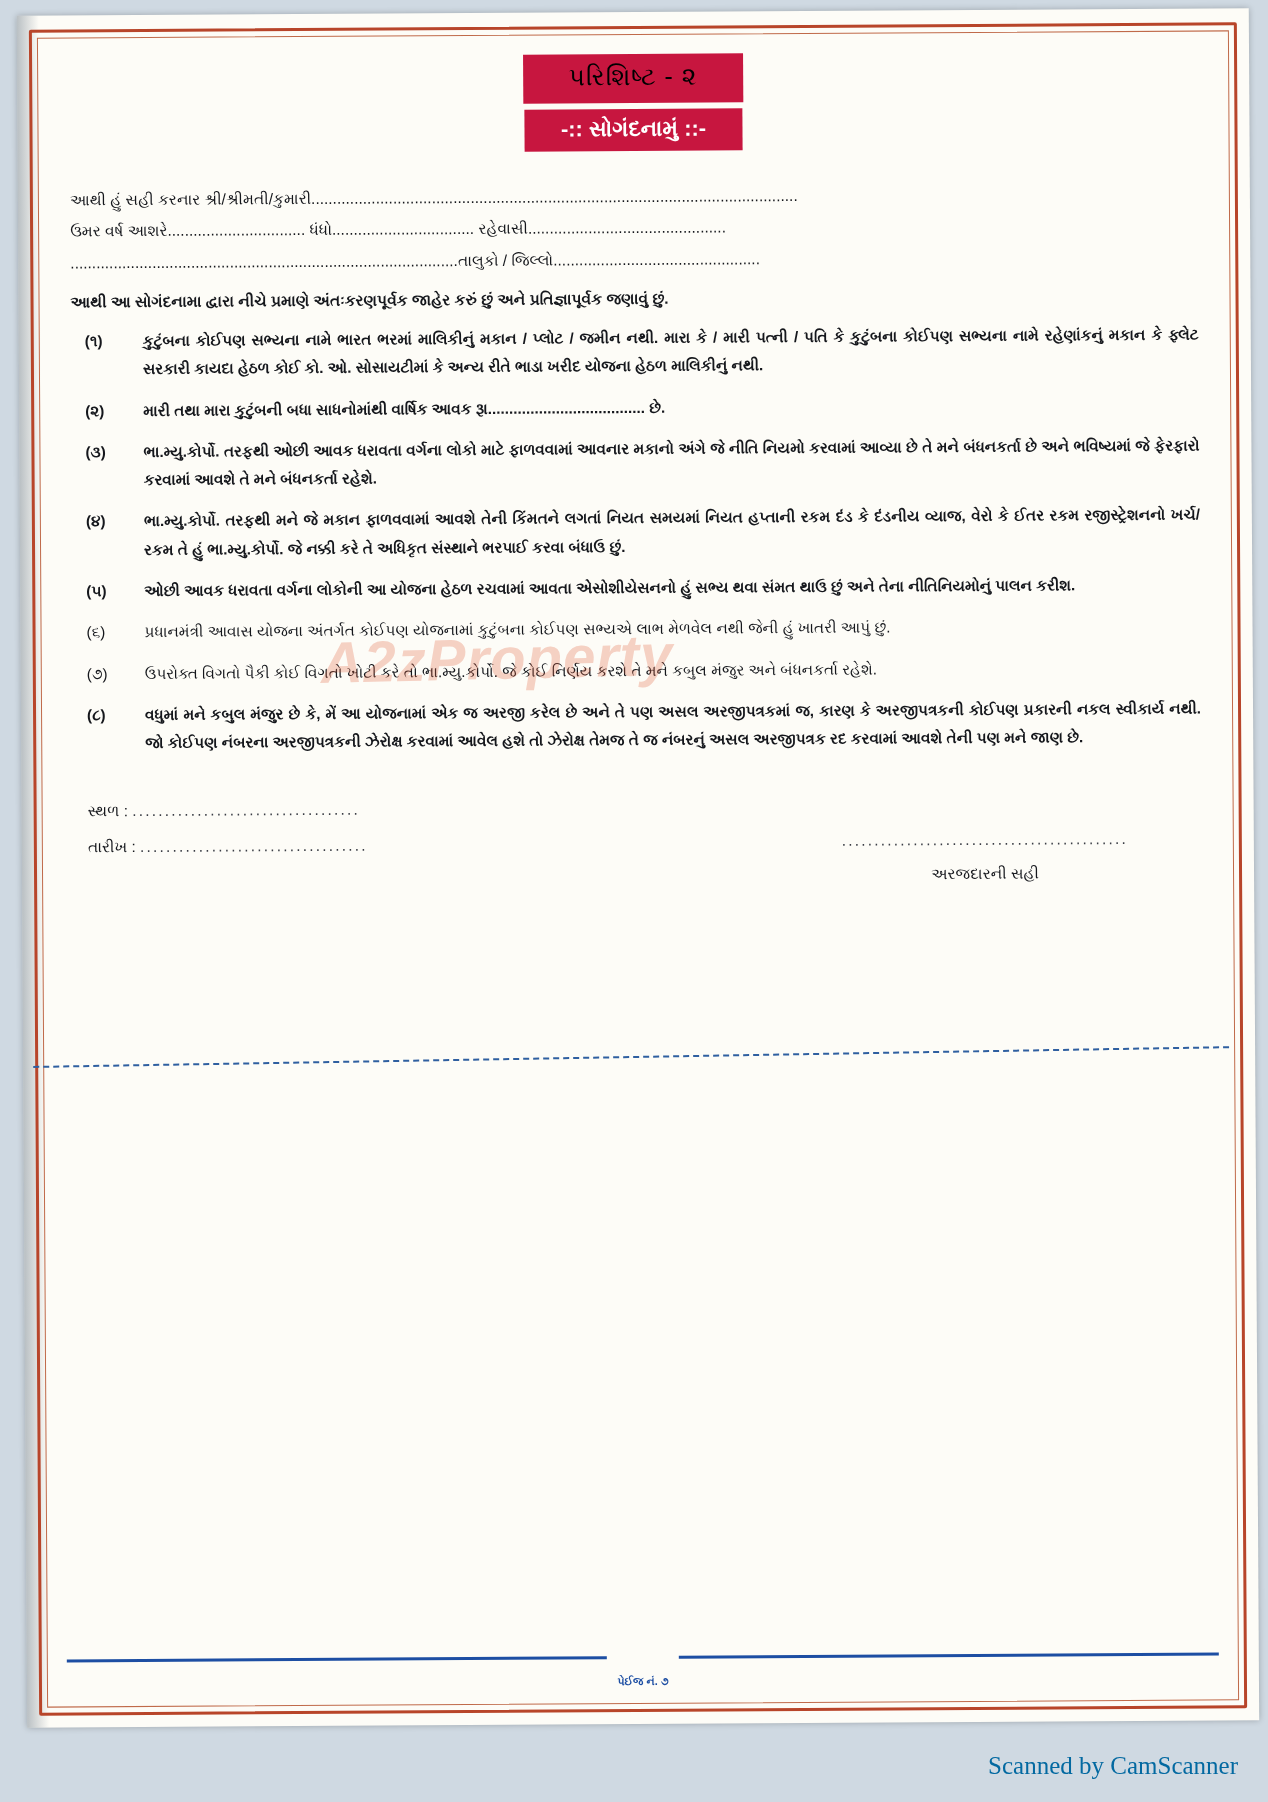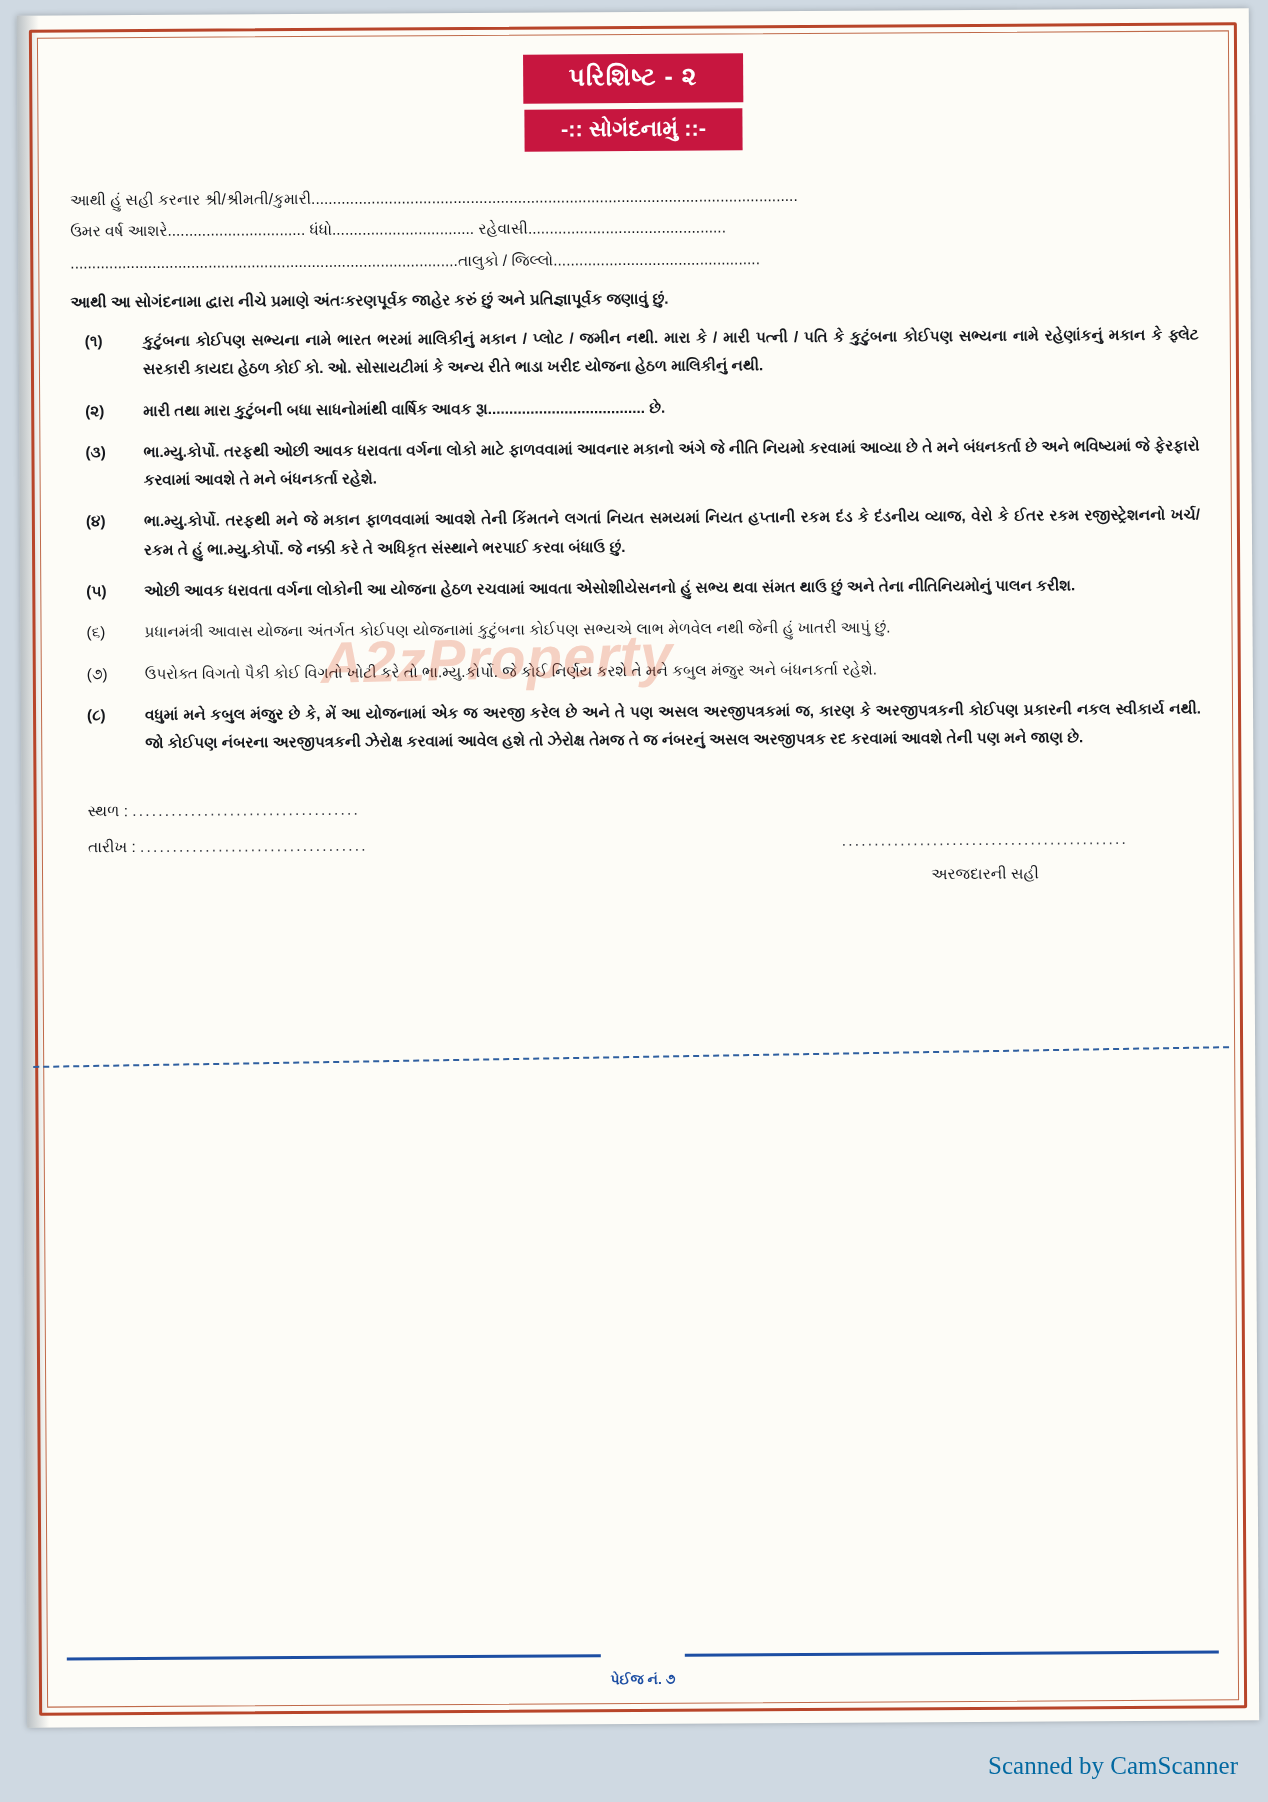--- a/index.html
+++ b/index.html
@@ -48,23 +48,23 @@
     bottom: 40px;
   }
   
   .badge-wrap {
     text-align: center;
     margin-top: 8px;
   }
   .badge-title {
     display: inline-block;
     background: #c7163f;
-    color: #ffffff;
+    color: #000000;
     font-size: 25px;
-    font-weight: bold;
+    font-weight: normal;
     letter-spacing: 1px;
     padding: 9px 46px 12px 46px;
     line-height: 1.1;
   }
   .badge-sub {
     display: inline-block;
     background: #c7163f;
     color: #ffffff;
     font-size: 22px;
     font-weight: bold;
@@ -163,21 +163,21 @@
     align-items: center;
     gap: 10px;
   }
   .footer-band .bar {
     flex: 1 1 auto;
     height: 3px;
     background: #1d4ea3;
   }
   .footer-band .label {
     color: #1d4ea3;
-    font-size: 14px;
+    font-size: 11px;
     font-weight: bold;
     white-space: nowrap;
     margin-top: 48px;
   }
   .watermark {
     position: absolute;
     left: 300px;
     top: 612px;
     font-size: 58px;
     font-weight: bold;

